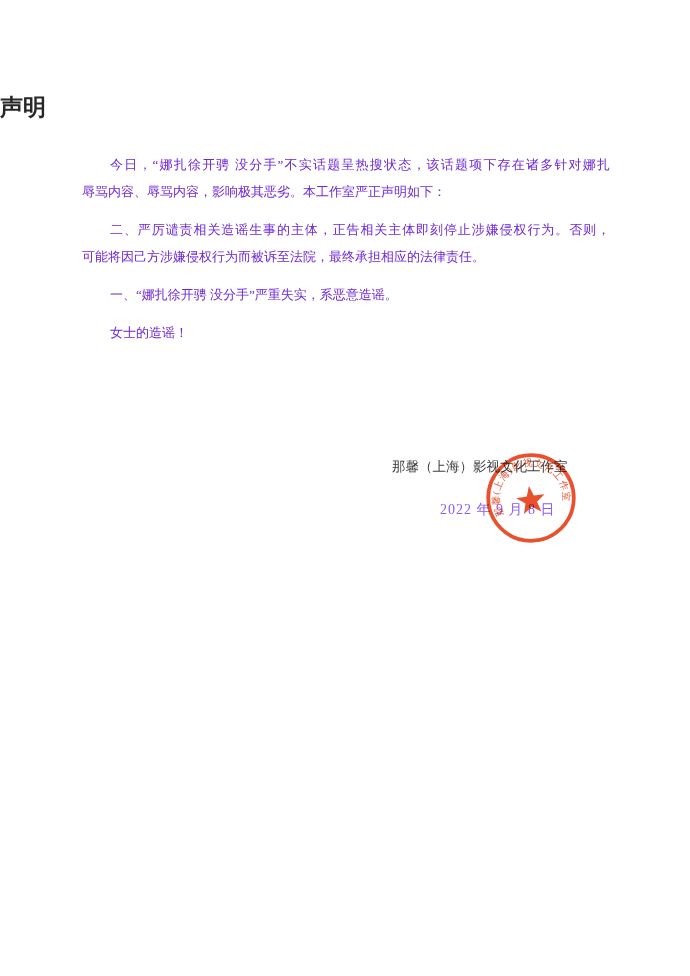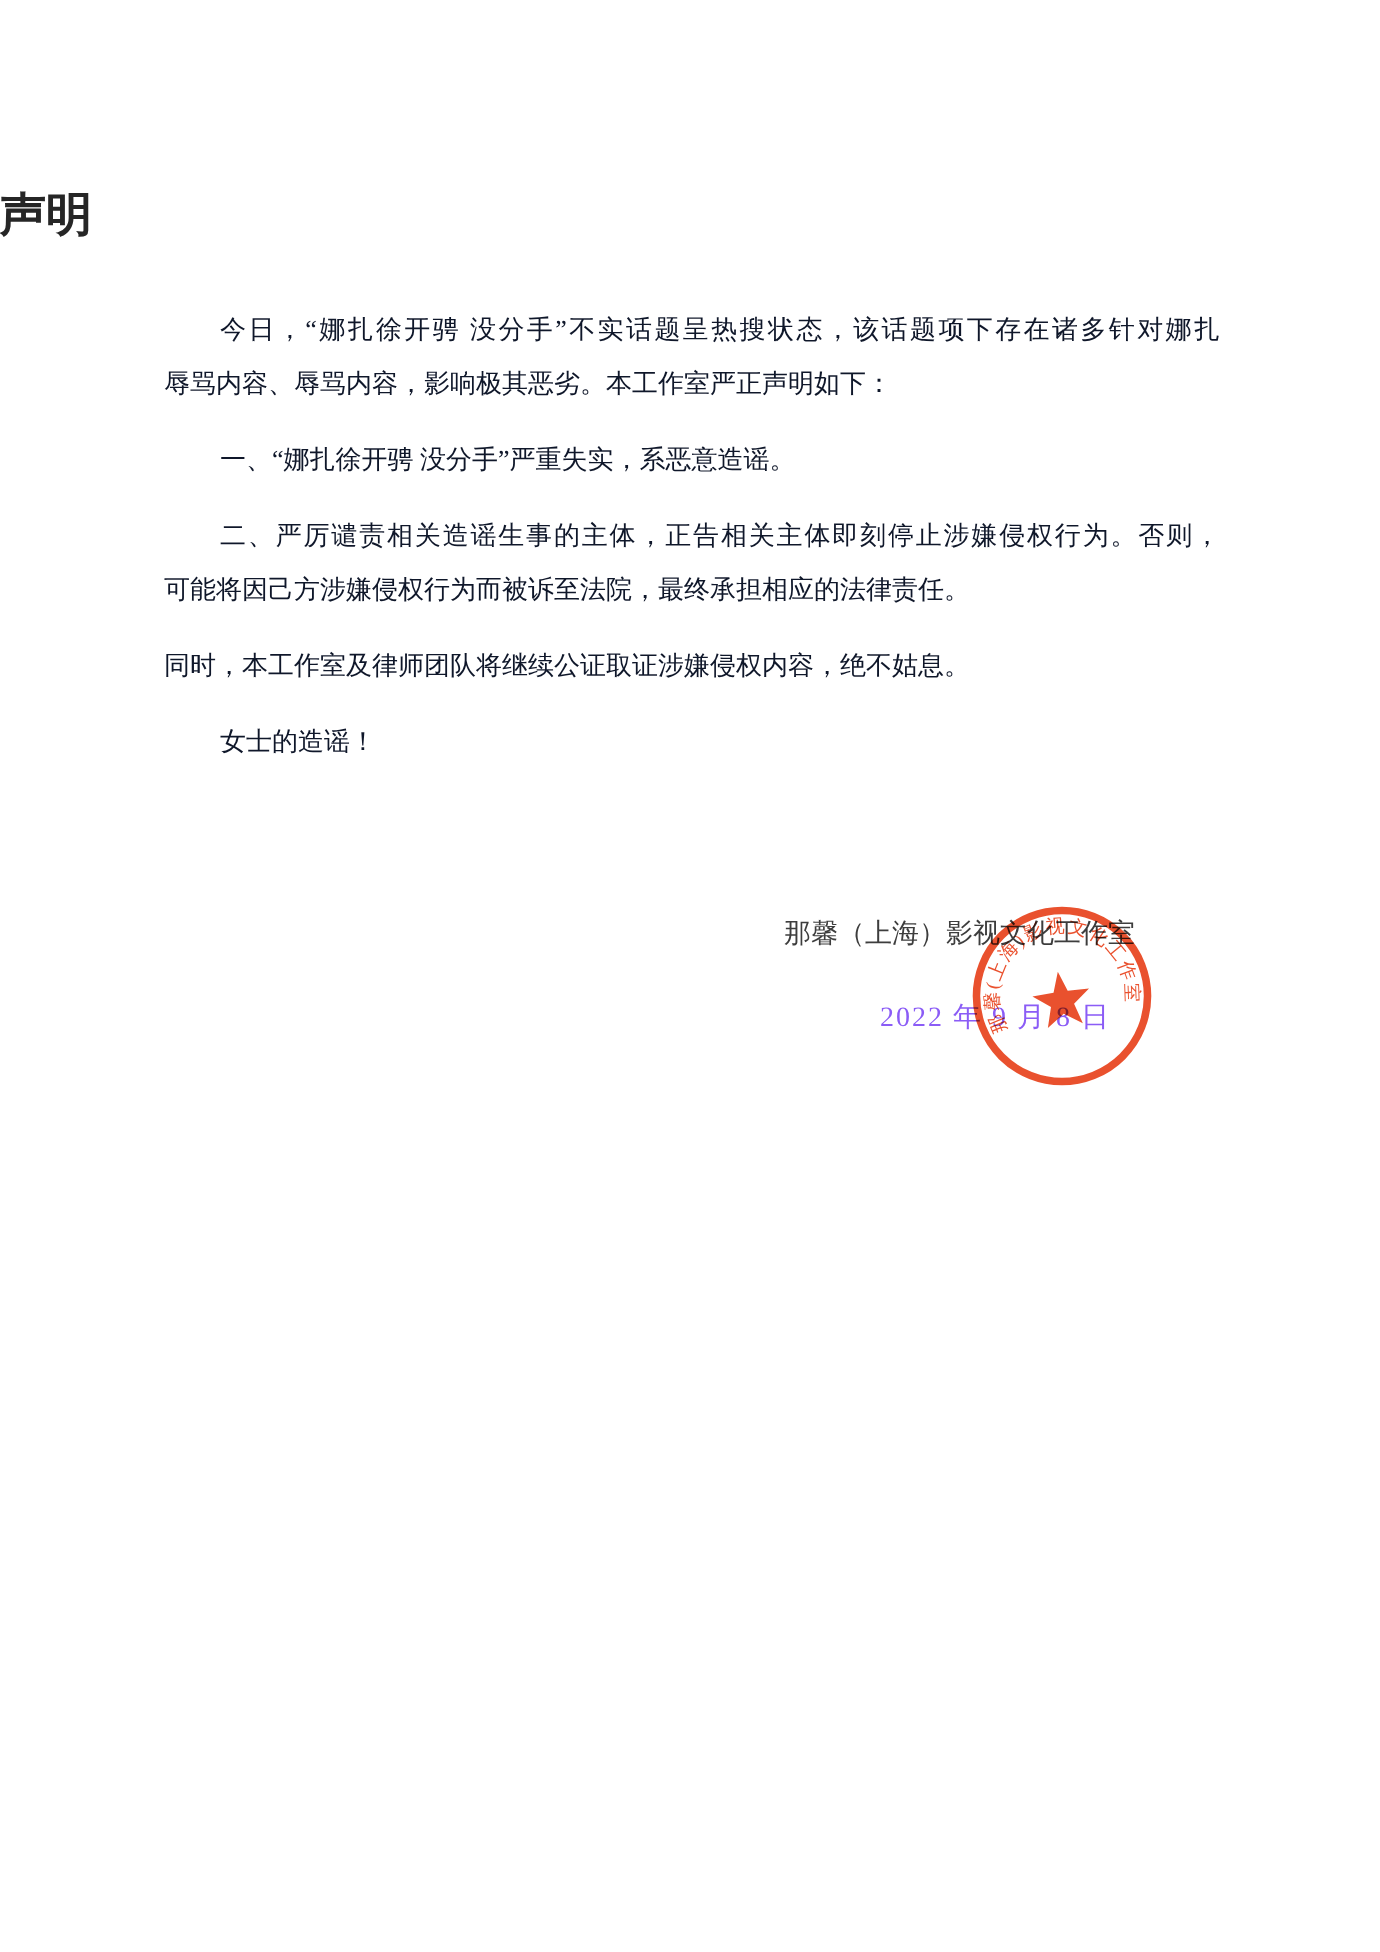--- a/index.html
+++ b/index.html
@@ -20,21 +20,21 @@
     text-align: left;
     font-size: 23px;
     line-height: 1.2;
     font-weight: bold;
     color: #262626;
   }
   .body-text {
     position: absolute;
     top: 151px; left: 82px; width: 528px;
     font-size: 13px;
-    color: #0f172a;
+    color: #6d28d9;
   }
   .para { margin: 0 0 11px 0; }
   .line { line-height: 27px; }
   .line.indent { text-indent: 28px; }
   .line.fill {
     text-align: justify;
     text-align-last: justify;
   }
   .sig-name {
     position: absolute;
@@ -77,30 +77,29 @@
   <div class="doc-title">声明</div>
 
   <div class="body-text">
 
     <div class="para">
       <div class="line fill indent">今日，“娜扎徐开骋 没分手”不实话题呈热搜状态，该话题项下存在诸多针对娜扎</div>
       <div class="line">辱骂内容、辱骂内容，影响极其恶劣。本工作室严正声明如下：</div>
     </div>
 
     <div class="para">
-      <div class="line indent">一、“娜扎徐开骋 没分手”严重失实，系恶意造谣。</div>
-    </div>
-
-    <div class="para">
       <div class="line fill indent">二、严厉谴责相关造谣生事的主体，正告相关主体即刻停止涉嫌侵权行为。否则，</div>
       <div class="line">可能将因己方涉嫌侵权行为而被诉至法院，最终承担相应的法律责任。</div>
     </div>
 
     <div class="para">
-      <div class="line">同时，本工作室及律师团队将继续公证取证涉嫌侵权内容，绝不姑息。</div>
+      <div class="line indent">一、“娜扎徐开骋 没分手”严重失实，系恶意造谣。</div>
+    </div>
+
+    <div class="para">
     </div>
 
     <div class="para">
       <div class="line indent">女士的造谣！</div>
     </div>
 
   </div>
 
   <div class="sig-name">那馨（上海）影视文化工作室</div>
 

